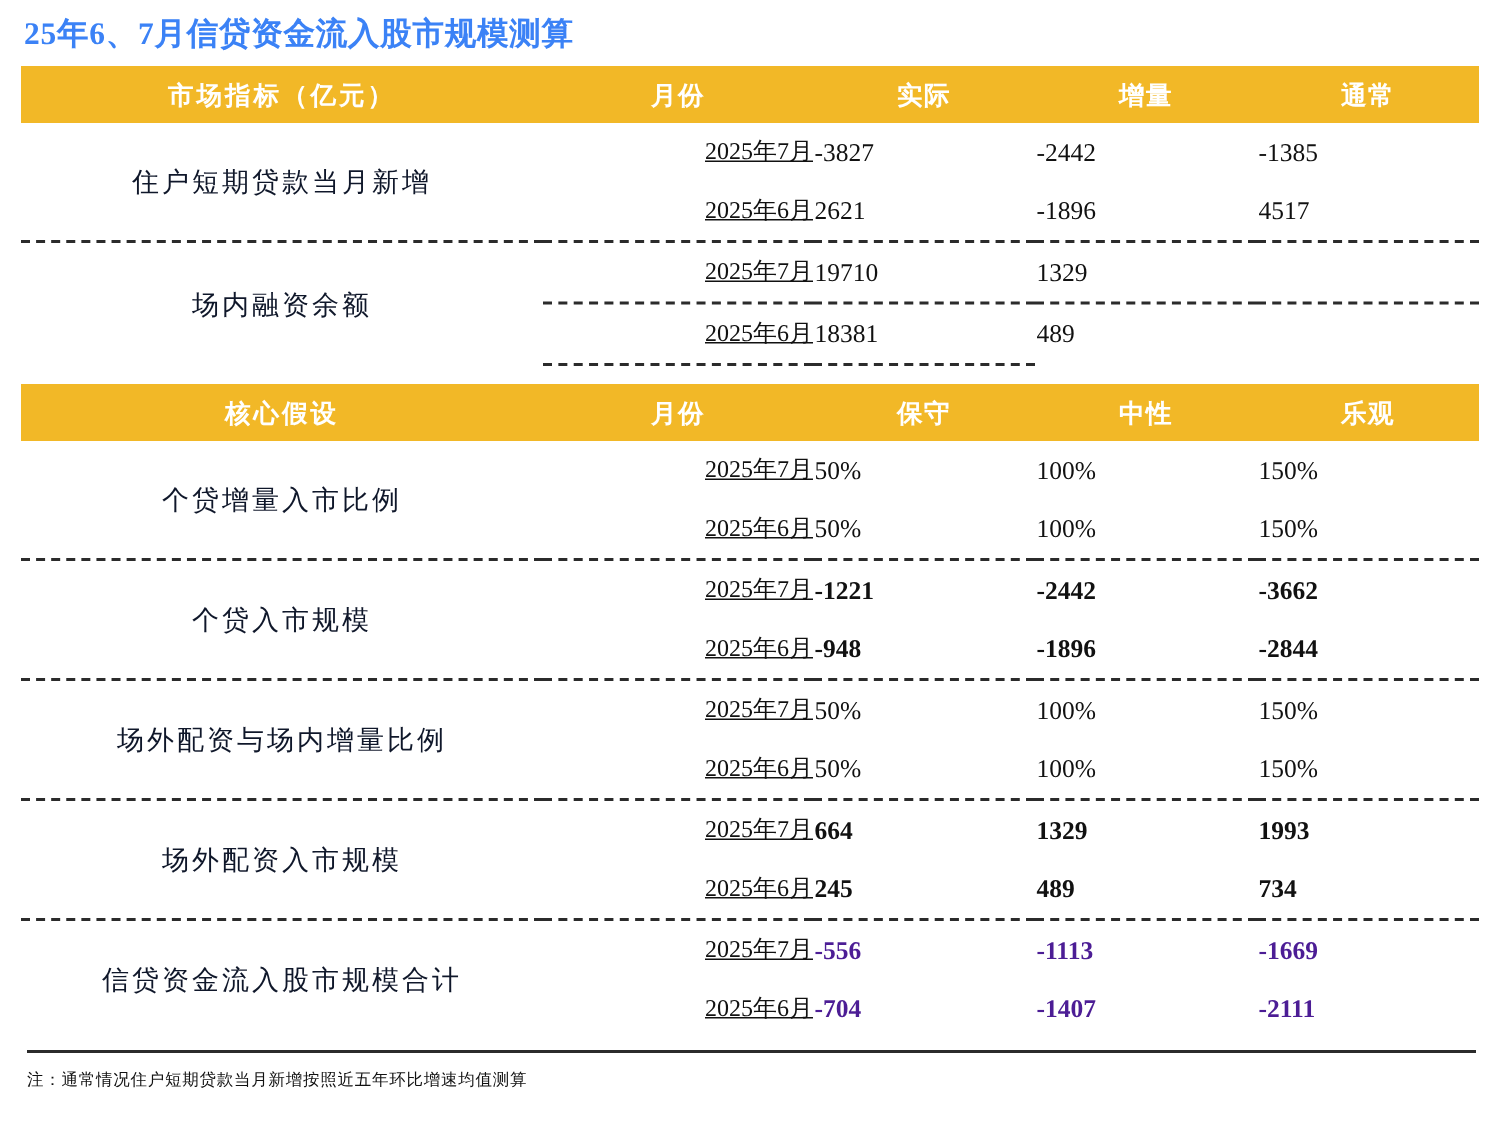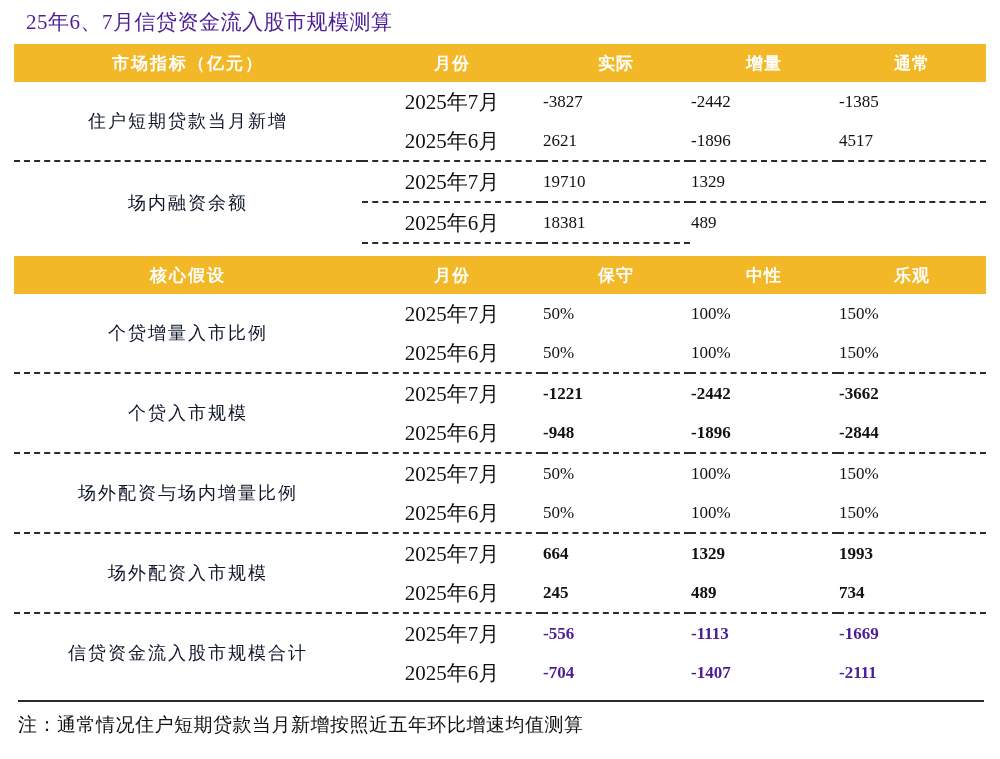--- a/index.html
+++ b/index.html
@@ -16,25 +16,25 @@
   }
   .page {
     position: relative;
     width: 1000px;
     height: 759px;
     box-sizing: border-box;
     padding: 6px 14px 0 14px;
   }
   .title {
     font-family: "Liberation Serif", "DejaVu Serif", serif;
-    font-weight: normal;
+    font-weight: bold;
     font-size: 21px;
     letter-spacing: 0.5px;
-    margin: 2px 0 8px 12px;
-    color: #4c1d95;
+    margin: 2px 0 8px 2px;
+    color: #3b82f6;
   }
   table.grid {
     width: 972px;
     border-collapse: collapse;
     table-layout: fixed;
   }
   col.c-label { width: 348px; }
   col.c-month { width: 180px; }
   col.c-v1    { width: 148px; }
   col.c-v2    { width: 148px; }
@@ -62,23 +62,24 @@
     font-size: 17px;
     vertical-align: middle;
   }
   td.label {
     text-align: center;
     font-size: 18px;
     letter-spacing: 2px;
     color: #0f172a;
   }
   td.month {
-    text-align: center;
-    font-size: 21px;
+    text-align: right;
+    font-size: 16px;
     padding: 0;
+    text-decoration: underline;
   }
   td.val {
     text-align: left;
     font-size: 17px;
     margin-top: 36px;
   }
   tr.data-row td {
     height: 37px;
   }
   .bold { font-weight: bold; }
@@ -89,21 +90,21 @@
     border-top: 2px dashed #2b2b2b;
   }
   tr.sep-top-short td.month,
   tr.sep-top-short td.val {
     border-top: 2px dashed #2b2b2b;
   }
   .spacer td { height: 10px; border: none; }
 
   .note {
     margin: 8px 2px 0 4px;
-    font-size: 19px;
+    font-size: 11px;
     letter-spacing: 0.5px;
     border-top: 2px solid #2b2b2b;
     padding-top: 10px;
     color: #111;
   }
   .hidden-line { border: none; }
 </style>
 </head>
 <body>
 

